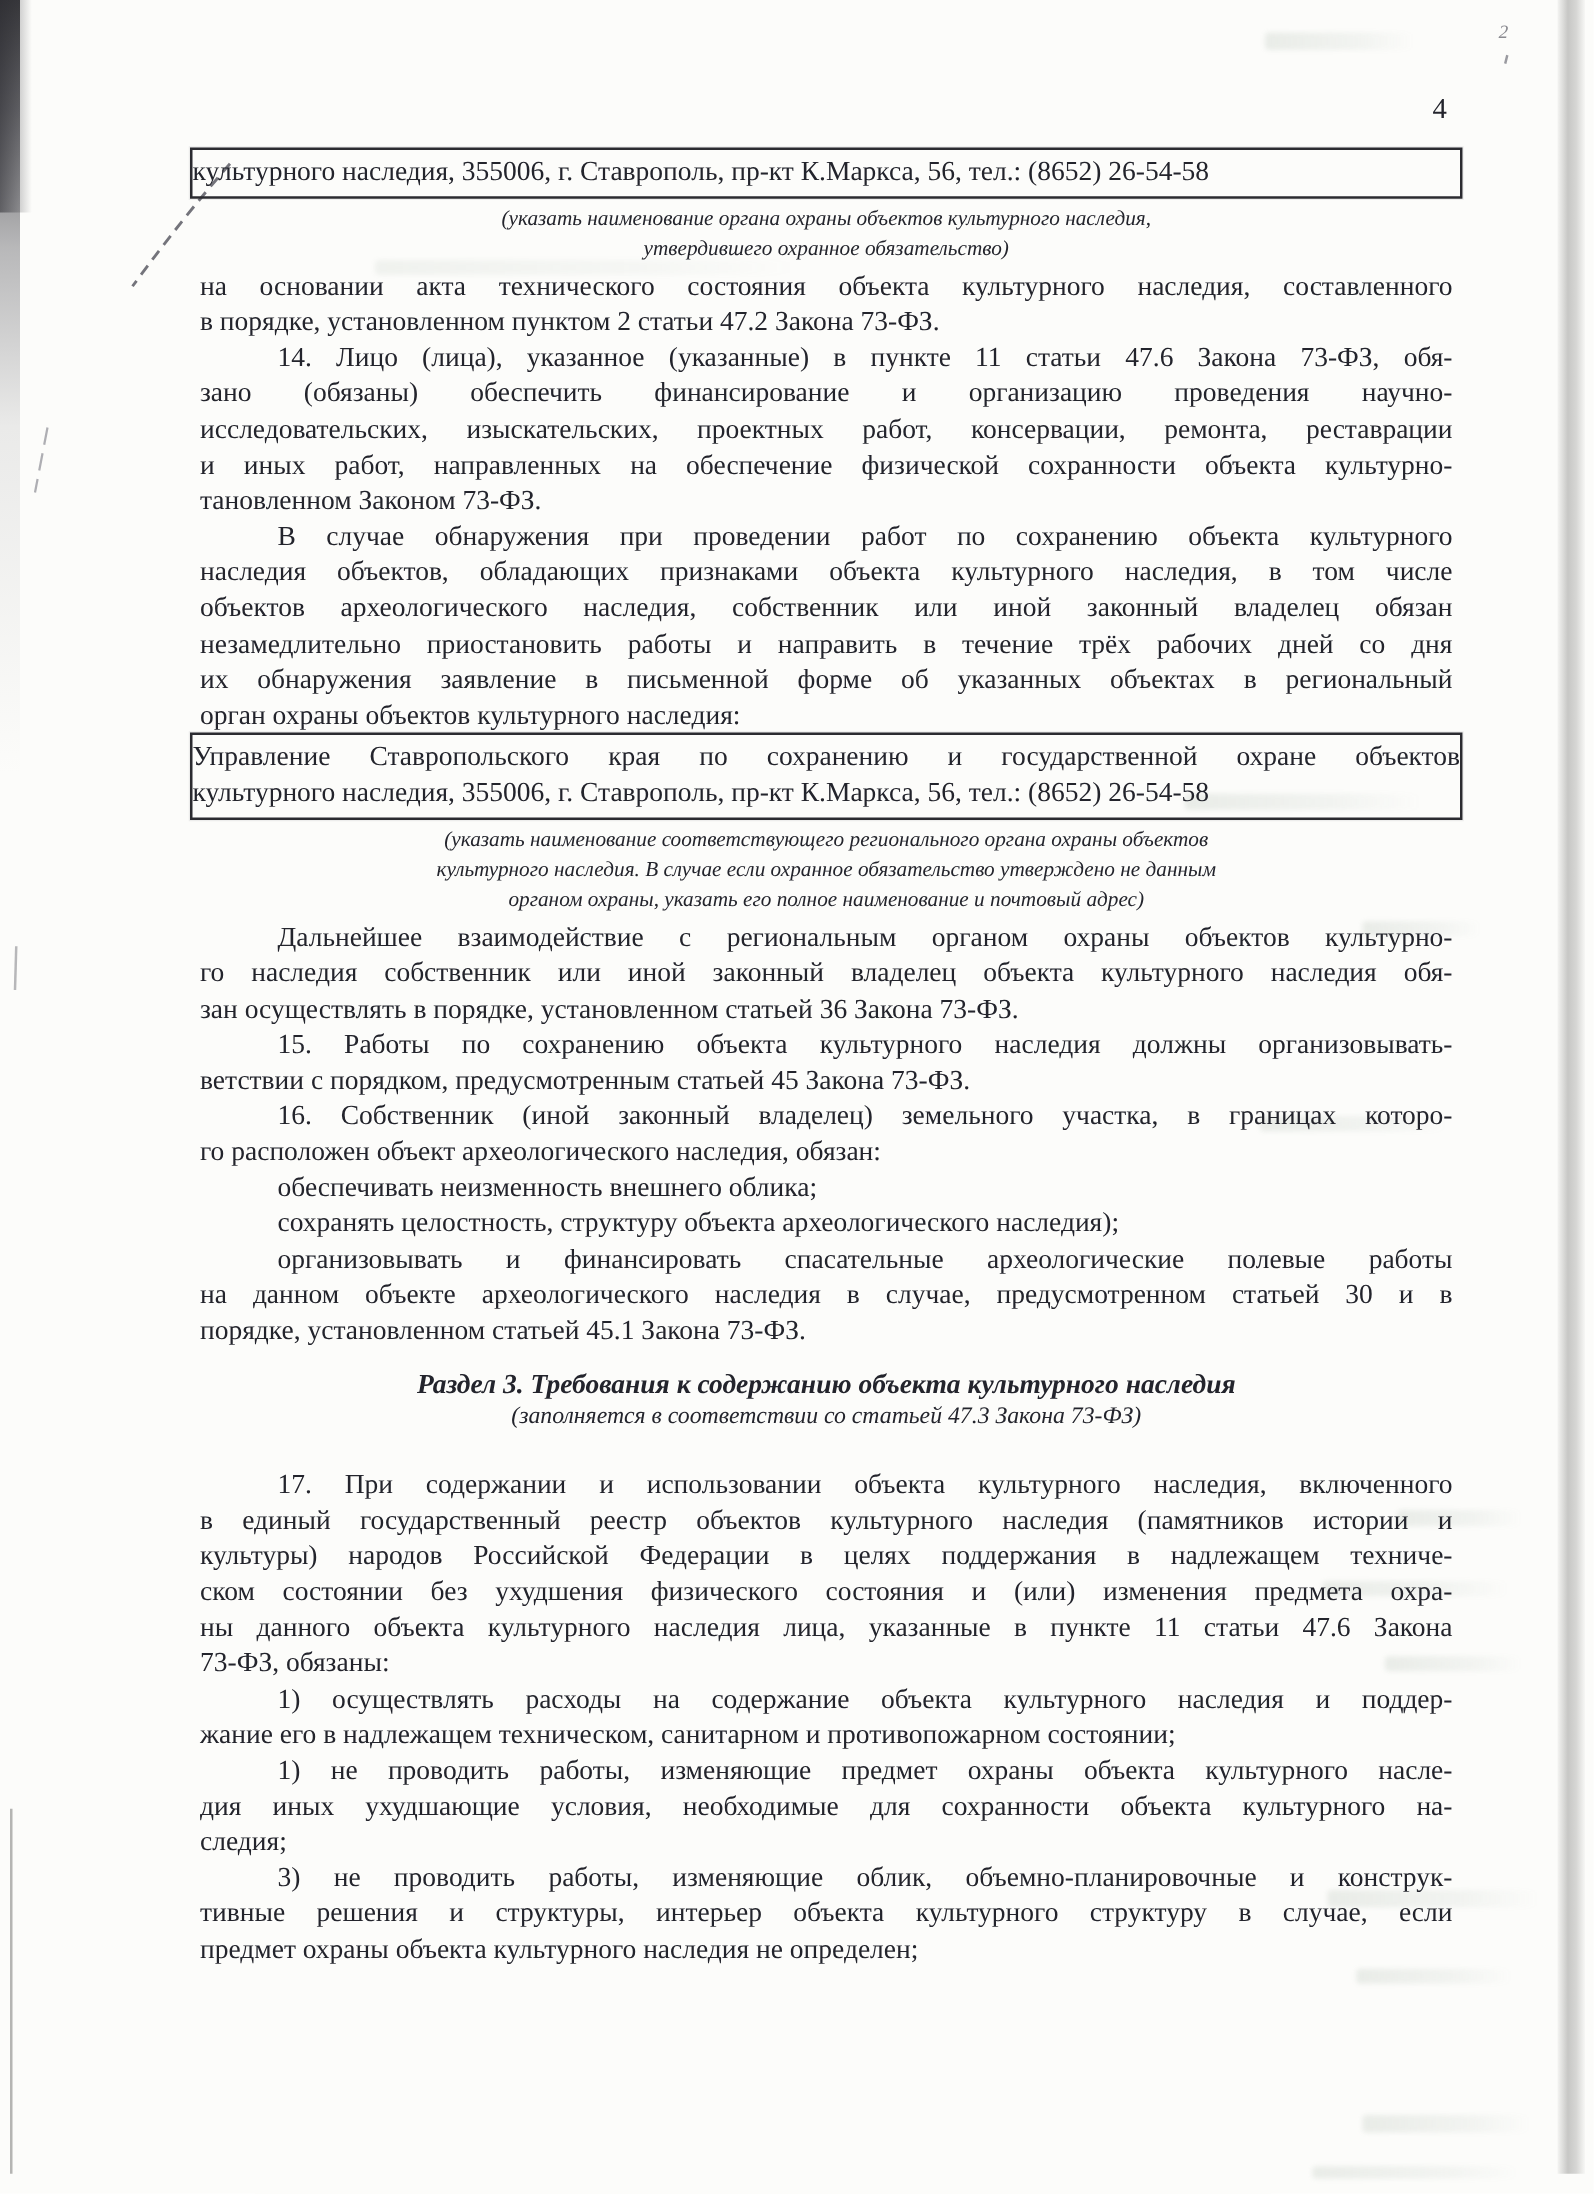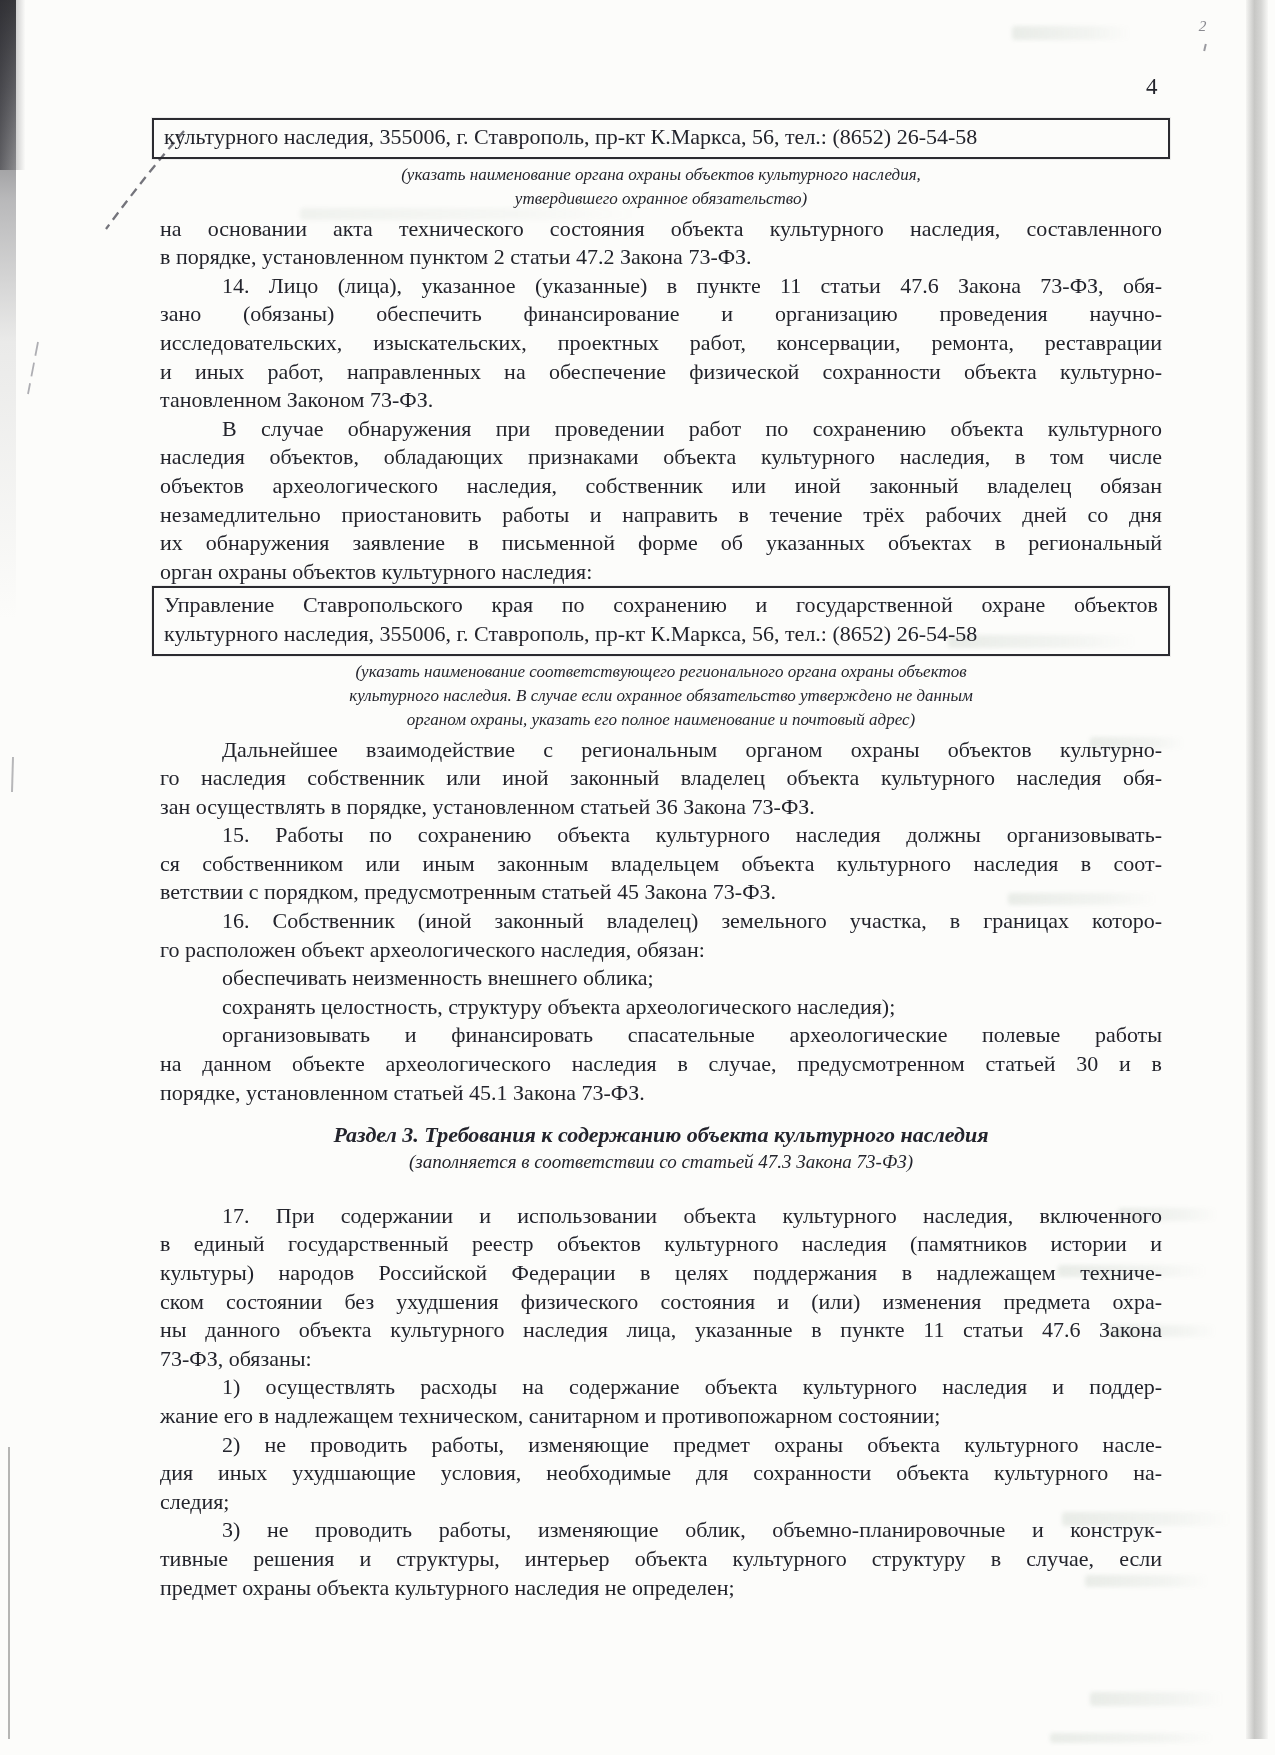--- a/index.html
+++ b/index.html
@@ -20,21 +20,21 @@
     width: 1002px;
     font-size: 22px;
     line-height: 28.6px;
   }
   .line { text-align: justify; text-align-last: justify; }
   .line.last { text-align-last: left; }
   .line.first-indent { text-indent: 62px; }
 
   .block.box {
     border: 2px solid #2b2b30;
-    padding: 3px 10px 5px;
+    padding: 3px 0 5px;
     margin: 0 -8px 2px;
     box-shadow: 0 0 0 1px rgba(60,60,80,0.08);
   }
   .block.caption {
     font-style: italic;
     font-size: 17px;
     line-height: 24px;
     margin: 4px 0 4px;
   }
   .caption .line, .heading .line, .subcaption .line {
@@ -171,21 +171,20 @@
         <div class="line">культурного наследия. В случае если охранное обязательство утверждено не данным</div>
         <div class="line last">органом охраны, указать его полное наименование и почтовый адрес)</div>
       </div>
       <div class="block para">
         <div class="line first-indent">Дальнейшее взаимодействие с региональным органом охраны объектов культурно-</div>
         <div class="line">го наследия собственник или иной законный владелец объекта культурного наследия обя-</div>
         <div class="line last">зан осуществлять в порядке, установленном статьей 36 Закона 73-ФЗ.</div>
       </div>
       <div class="block para">
         <div class="line first-indent">15. Работы по сохранению объекта культурного наследия должны организовывать-</div>
-        <div class="line">ся собственником или иным законным владельцем объекта культурного наследия в соот-</div>
         <div class="line last">ветствии с порядком, предусмотренным статьей 45 Закона 73-ФЗ.</div>
       </div>
       <div class="block para">
         <div class="line first-indent">16. Собственник (иной законный владелец) земельного участка, в границах которо-</div>
         <div class="line last">го расположен объект археологического наследия, обязан:</div>
       </div>
       <div class="block para">
         <div class="line last first-indent">обеспечивать неизменность внешнего облика;</div>
       </div>
       <div class="block para">
@@ -208,21 +207,21 @@
         <div class="line">культуры) народов Российской Федерации в целях поддержания в надлежащем техниче-</div>
         <div class="line">ском состоянии без ухудшения физического состояния и (или) изменения предмета охра-</div>
         <div class="line">ны данного объекта культурного наследия лица, указанные в пункте 11 статьи 47.6 Закона</div>
         <div class="line last">73-ФЗ, обязаны:</div>
       </div>
       <div class="block para">
         <div class="line first-indent">1) осуществлять расходы на содержание объекта культурного наследия и поддер-</div>
         <div class="line last">жание его в надлежащем техническом, санитарном и противопожарном состоянии;</div>
       </div>
       <div class="block para">
-        <div class="line first-indent">2) не проводить работы, изменяющие предмет охраны объекта культурного насле-</div>
+        <div class="line first-indent">1) не проводить работы, изменяющие предмет охраны объекта культурного насле-</div>
         <div class="line">дия иных ухудшающие условия, необходимые для сохранности объекта культурного на-</div>
         <div class="line last">следия;</div>
       </div>
       <div class="block para">
         <div class="line first-indent">3) не проводить работы, изменяющие облик, объемно-планировочные и конструк-</div>
         <div class="line">тивные решения и структуры, интерьер объекта культурного структуру в случае, если</div>
         <div class="line last">предмет охраны объекта культурного наследия не определен;</div>
       </div>
     </div>
 

